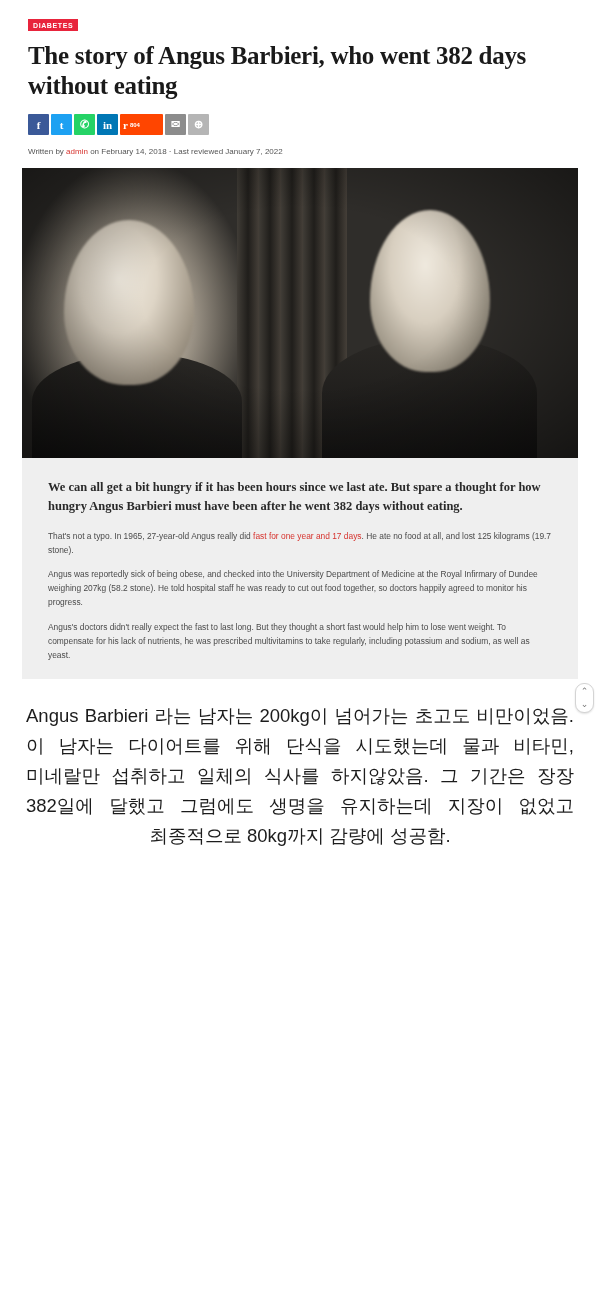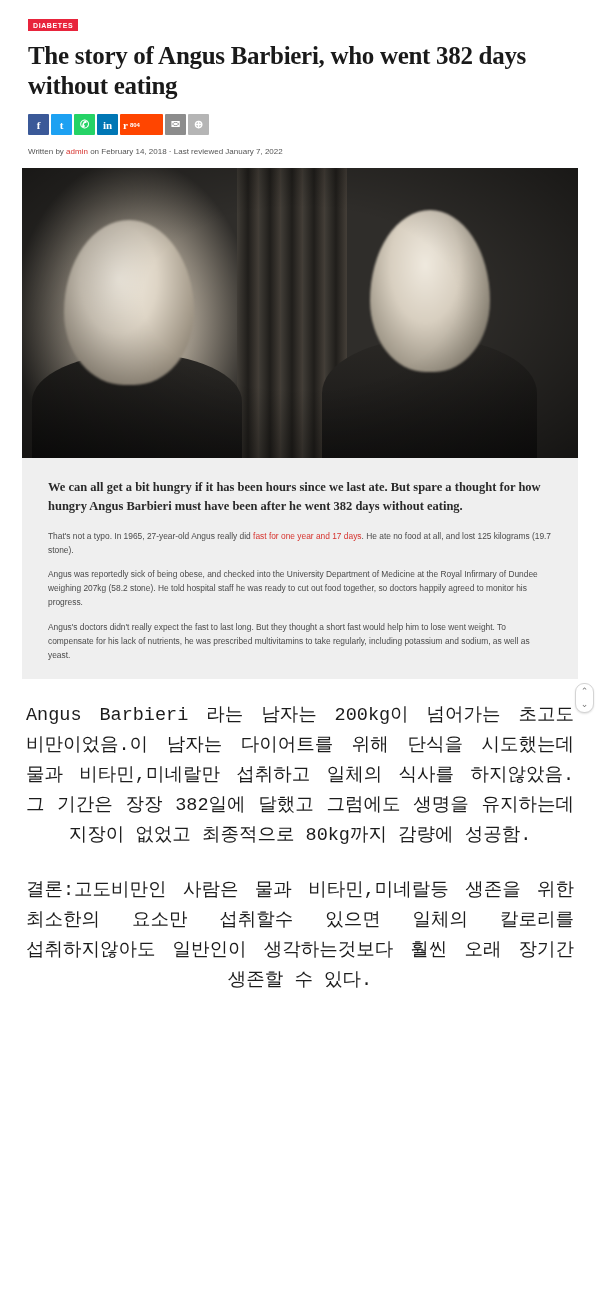--- a/index.html
+++ b/index.html
@@ -194,21 +194,20 @@
   }
 
   
   .kr {
     padding: 22px 26px 26px 26px;
     font-size: 18.5px;
     line-height: 1.62;
     color: #1c1c1c;
     text-align: center;
     word-break: keep-all;
-    font-family: Liberation Mono, monospace;
   }
   .kr p { margin: 0 0 26px 0; }
   .kr p:last-child { margin-bottom: 0; }
   .kr p.p1 { text-align: justify; text-align-last: center; }
 </style>
 </head>
 <body>
 
 <div class="page">
 
@@ -255,16 +254,15 @@
     <p class="intro-para">Angus's doctors didn't really expect the fast to last long. But they thought a short fast would help him to lose went weight. To compensate for his lack of nutrients, he was prescribed multivitamins to take regularly, including potassium and sodium, as well as yeast.</p>
   </div>
 
   <div class="scroll-ctl">
     <div>⌃</div>
     <div>⌄</div>
   </div>
 
   <div class="kr">
     <p class="p1">Angus Barbieri 라는 남자는 200kg이 넘어가는 초고도 비만이었음.이 남자는 다이어트를 위해 단식을 시도했는데 물과 비타민,미네랄만 섭취하고 일체의 식사를 하지않았음. 그 기간은 장장 382일에 달했고 그럼에도 생명을 유지하는데 지장이 없었고 최종적으로 80kg까지 감량에 성공함.</p>
-    <p class="p1">결론:고도비만인 사람은 물과 비타민,미네랄등 생존을 위한 최소한의 요소만 섭취할수 있으면 일체의 칼로리를 섭취하지않아도 일반인이 생각하는것보다 훨씬 오래 장기간 생존할 수 있다.</p>
   </div>
 
 </div>
 
 </body></html>

